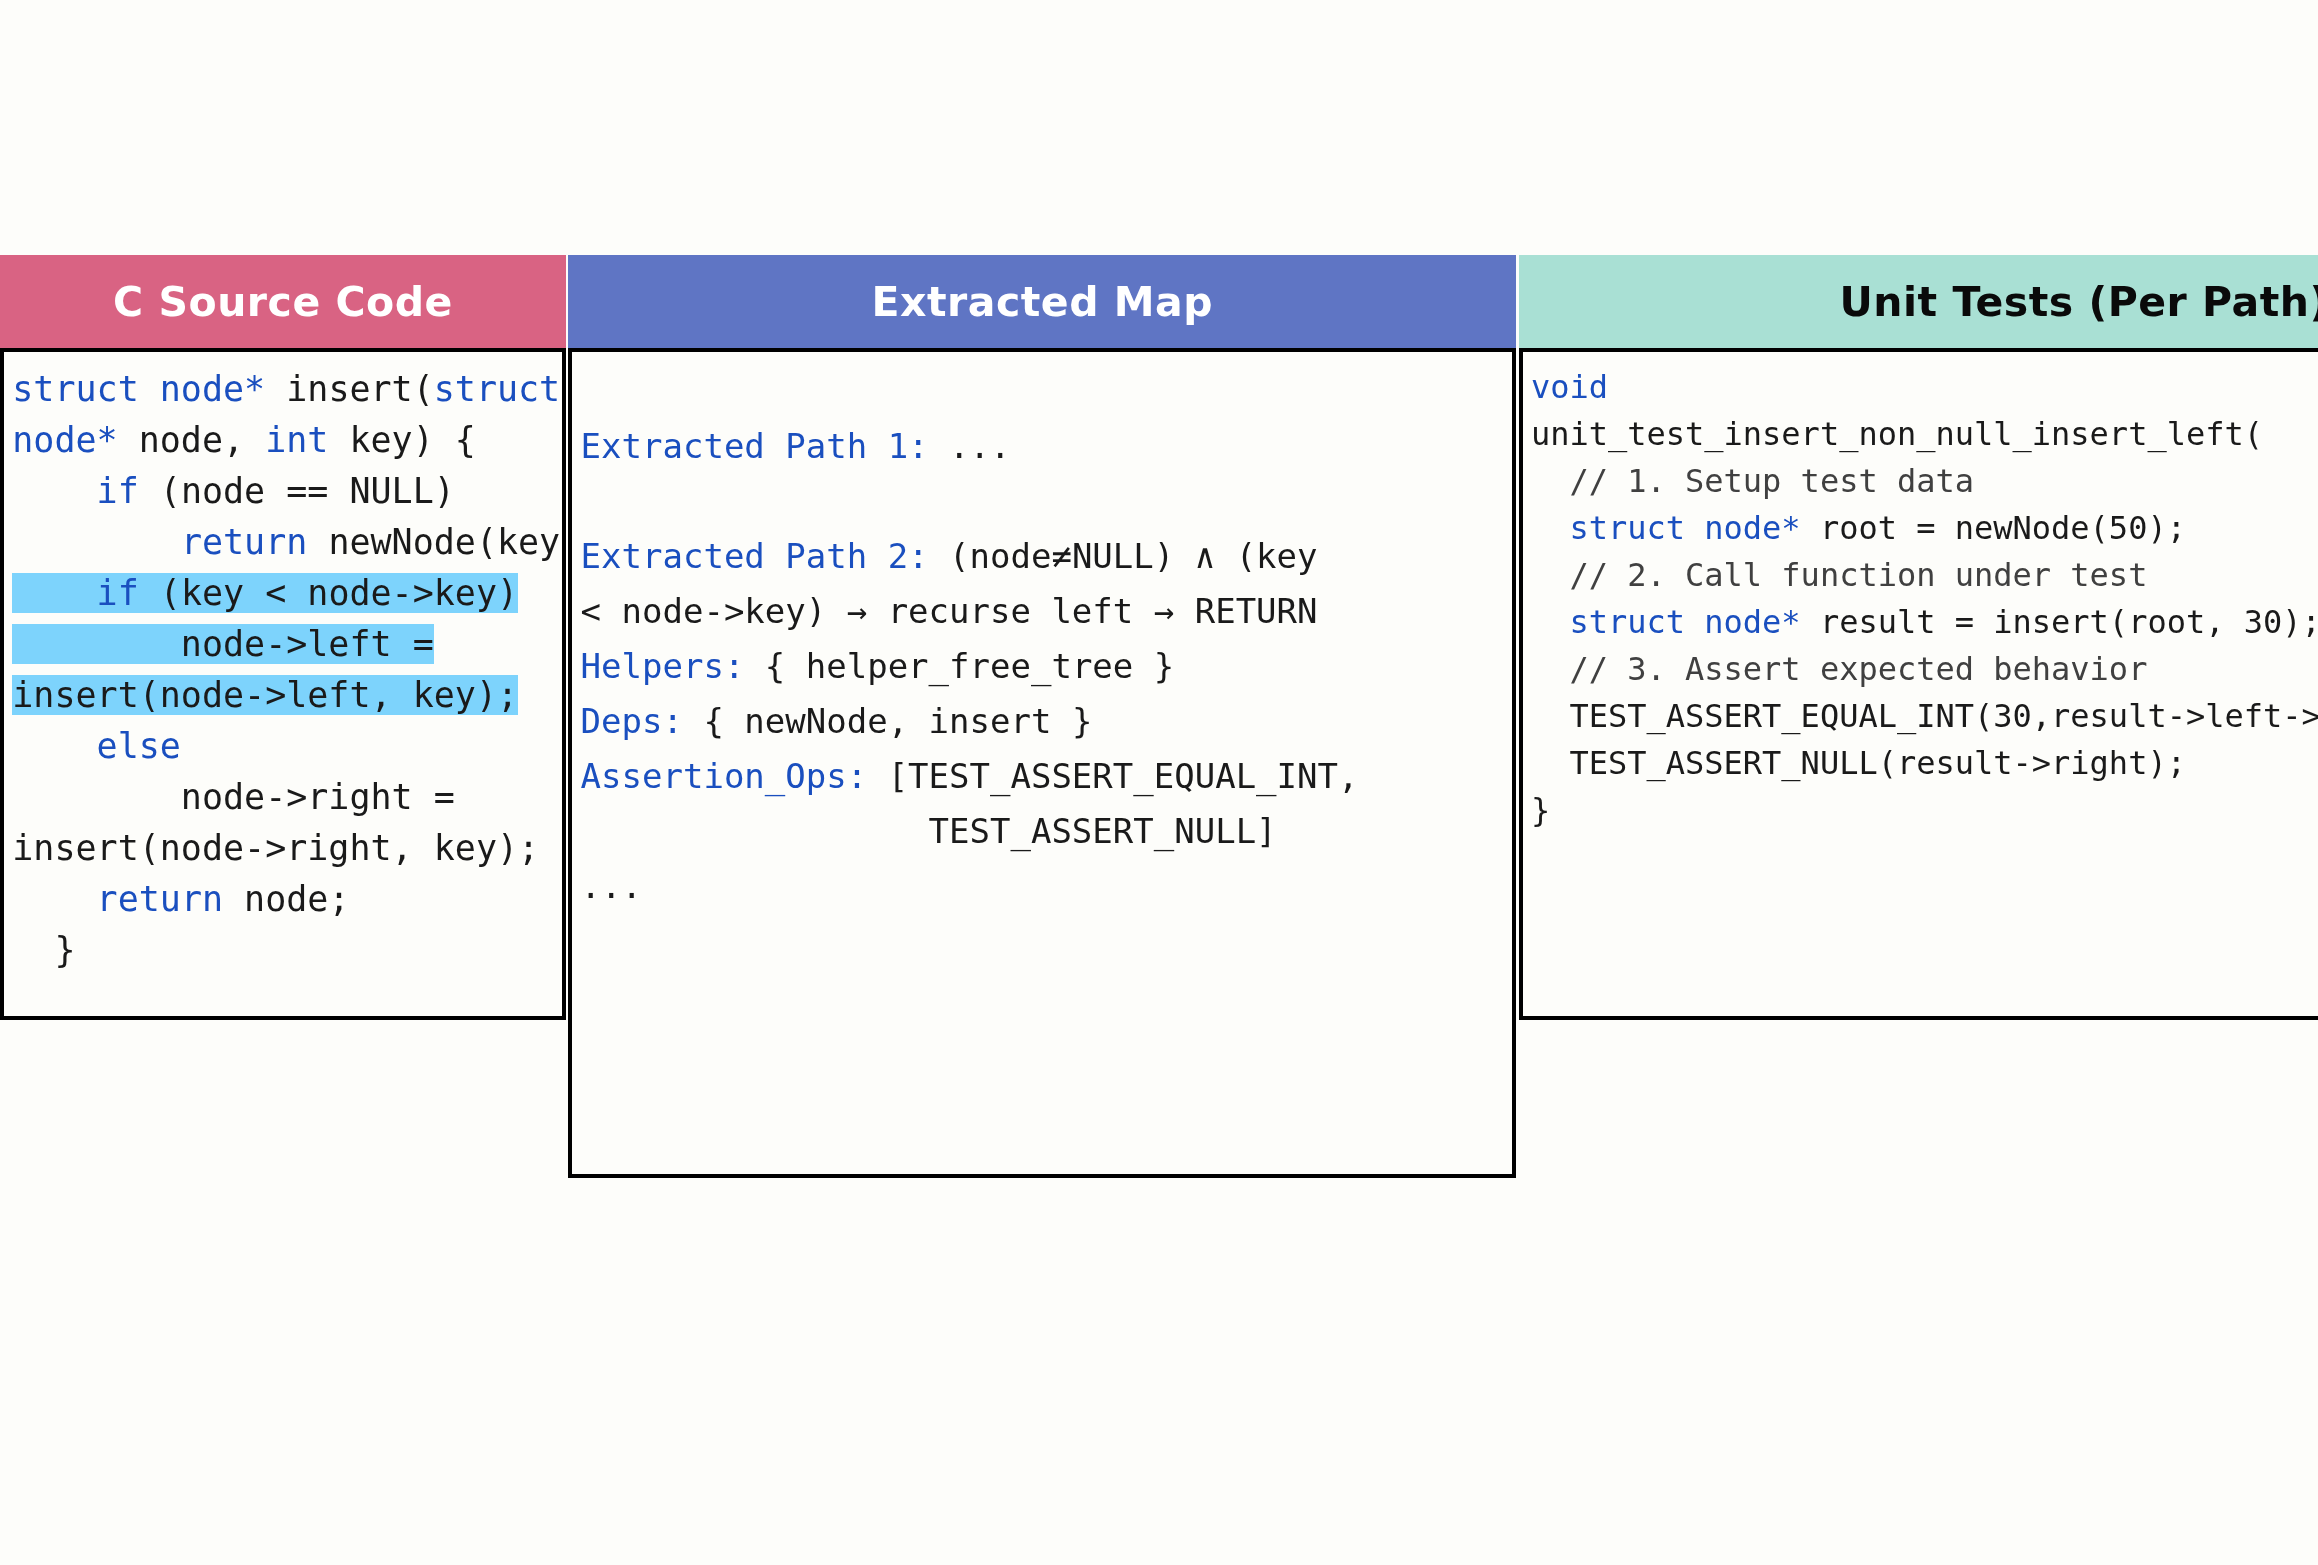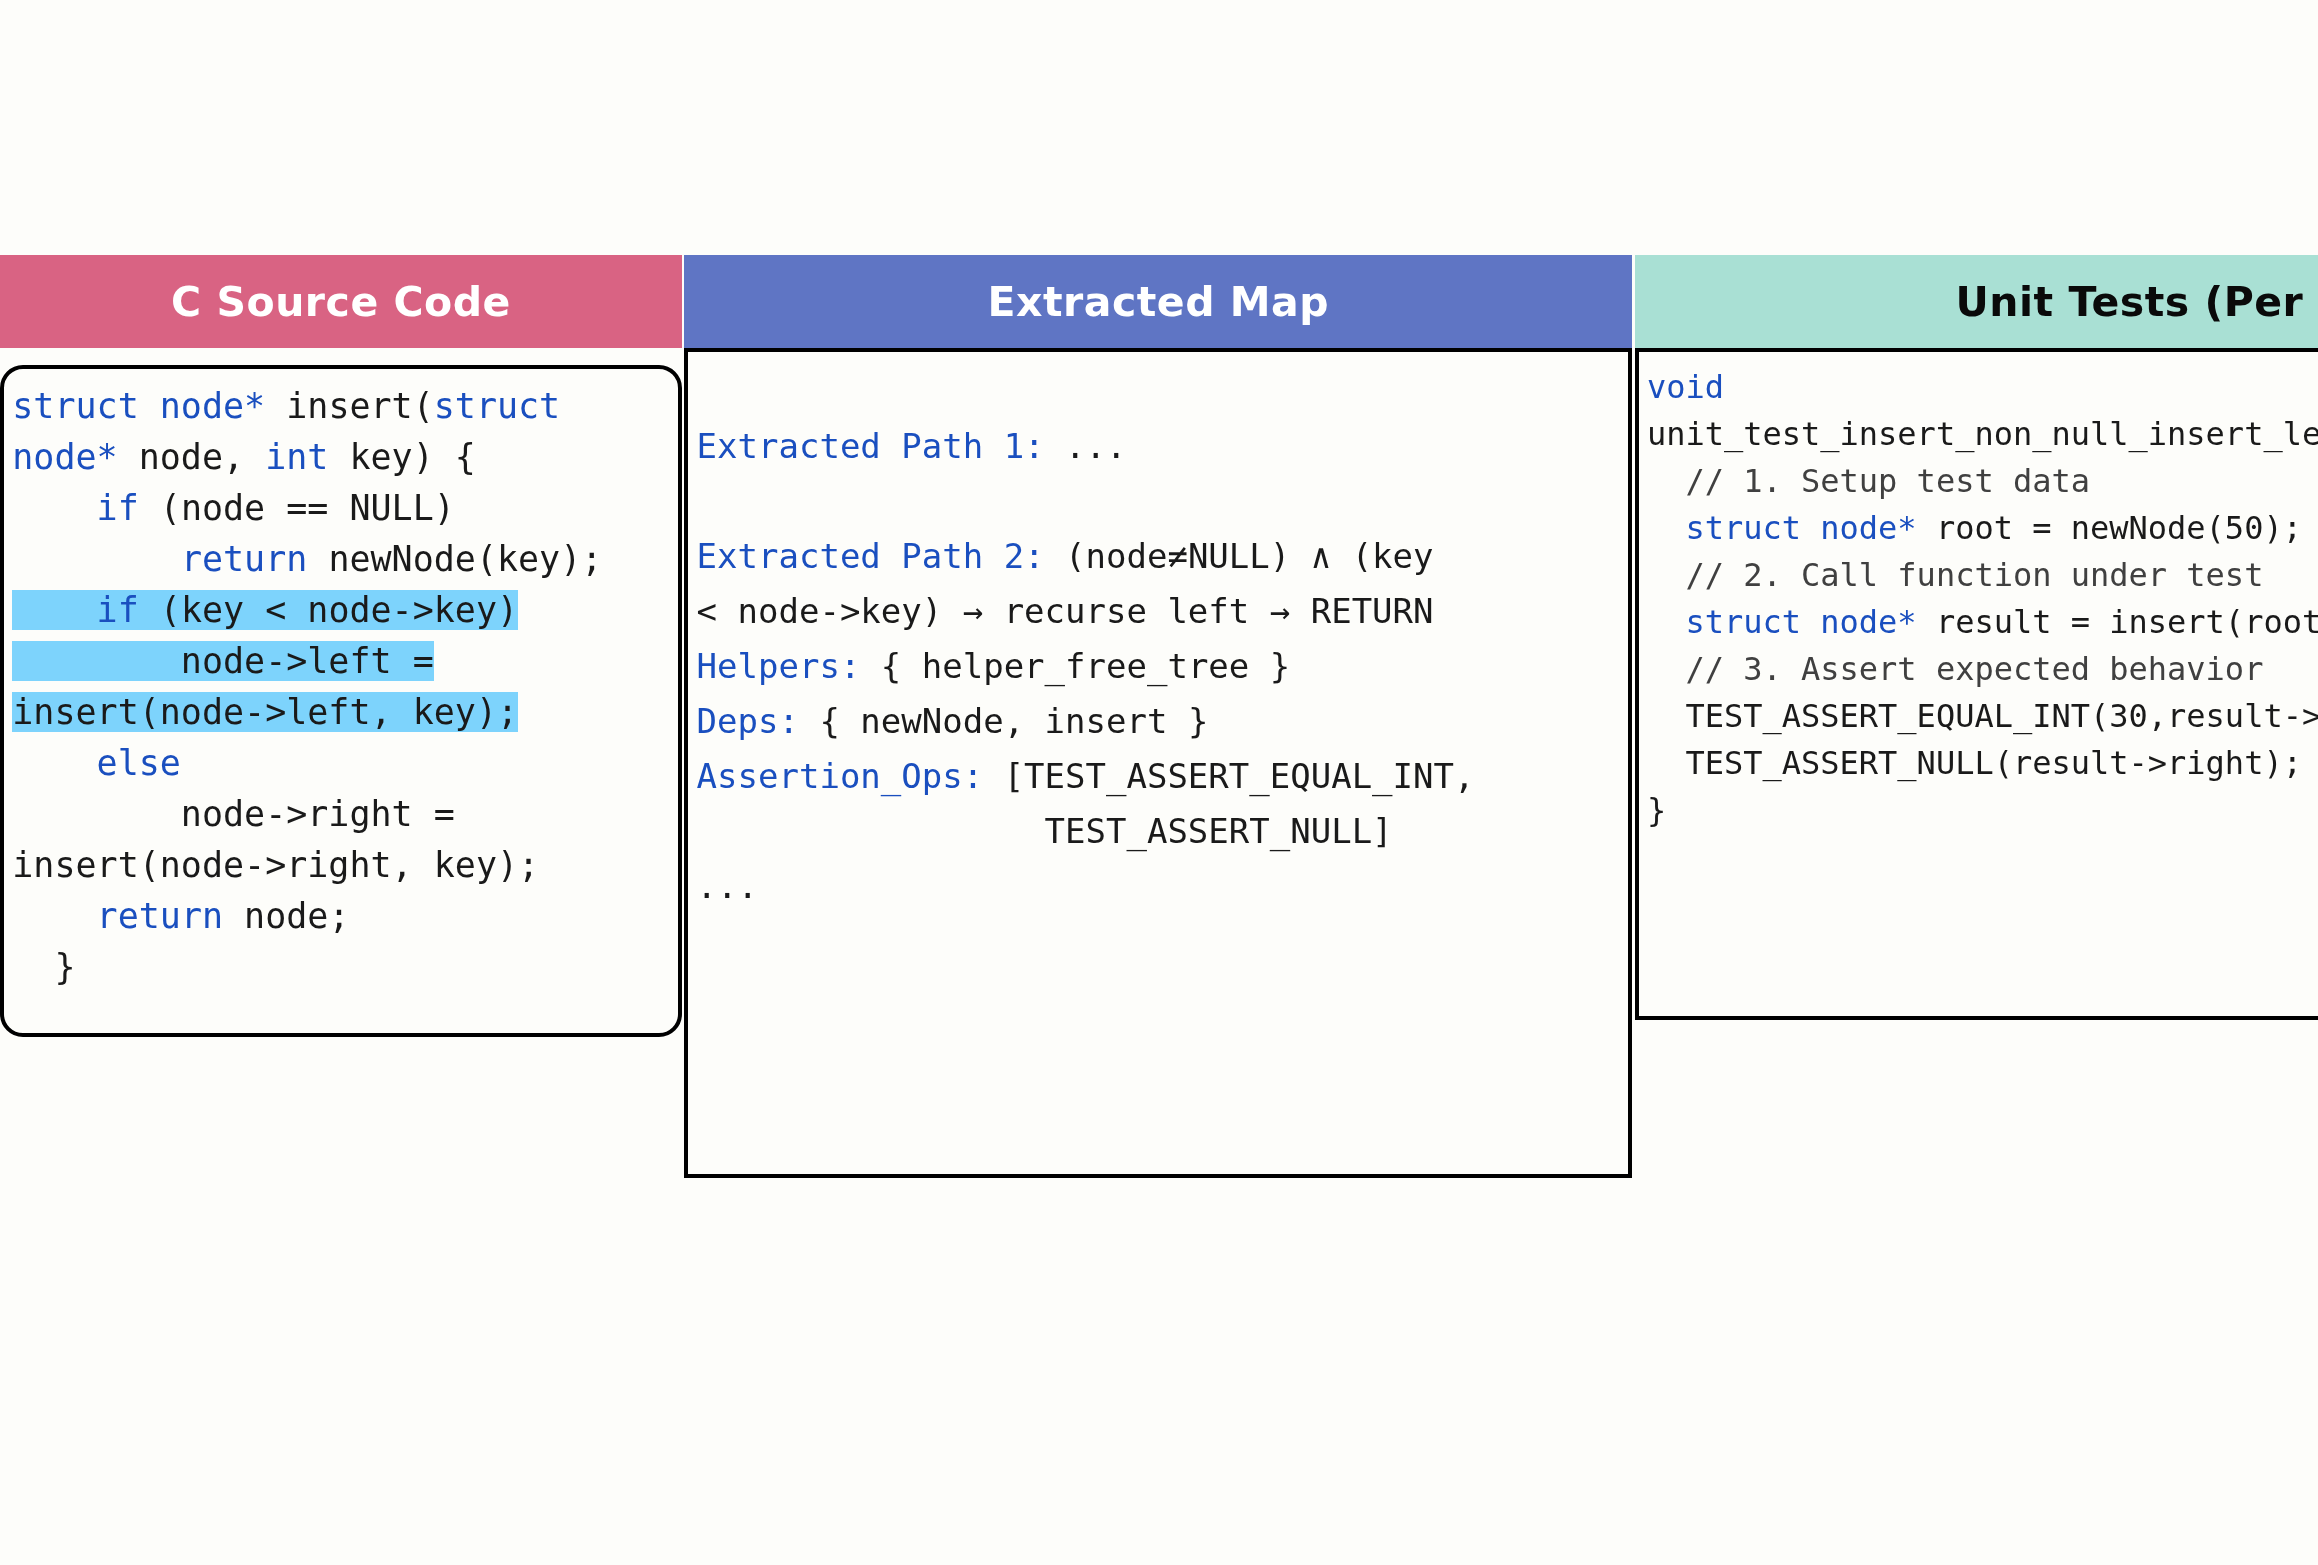--- a/index.html
+++ b/index.html
@@ -24,21 +24,21 @@
   .columns {
     display: flex;
     width: 2782px;
     align-items: flex-start;
   }
 
   .col {
     display: flex;
     flex-direction: column;
   }
-  .col-src   { width: 682px; gap: 17px; }
+  .col-src   { width: 566px; }
   .col-gap   { width: 2.3px; }
   .col-map   { width: 948px; }
   .col-test  { width: 1131px; }
 
   .panel-header {
     height: 93px;
     display: flex;
     align-items: center;
     justify-content: center;
     font-size: 41px;
@@ -51,21 +51,21 @@
   .hdr-test { background: #a9e0d4; color: #0a0a0a; }
 
   .panel-body {
     border: 4.2px solid #000000;
     background: #fdfdfa;
     box-sizing: border-box;
     height: 672px;
     overflow: hidden;
     padding: 12px 8.3px 4.6px 8.3px;
   }
-  .body-src  { height: 672px; border-radius: 23px; }
+  .body-src  { height: 672px; }
   .body-map  { height: 830px; }
   .body-test { height: 672px; }
 
   .code {
     font-family: "DejaVu Sans Mono", monospace;
     font-size: 35px;
     line-height: 51px;
     white-space: pre;
     color: #1a1a1a;
     letter-spacing: 0px;

